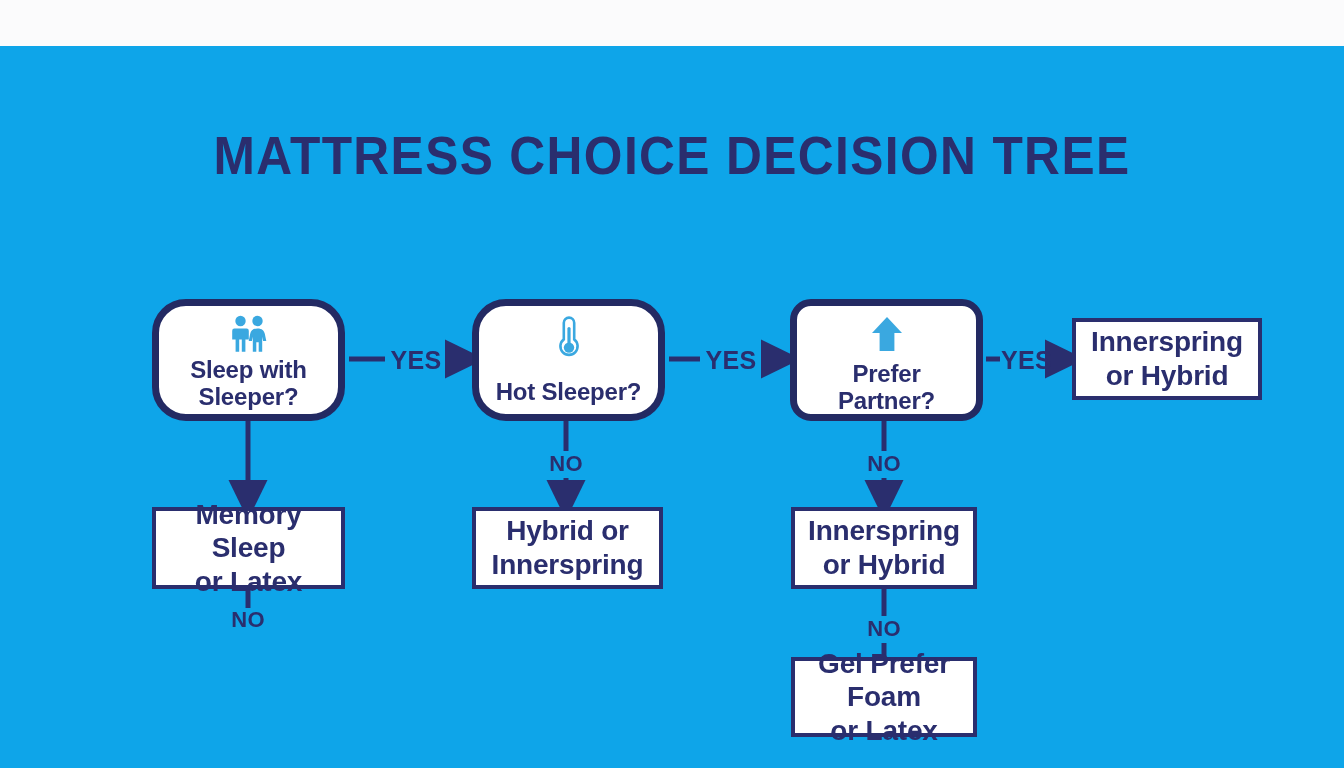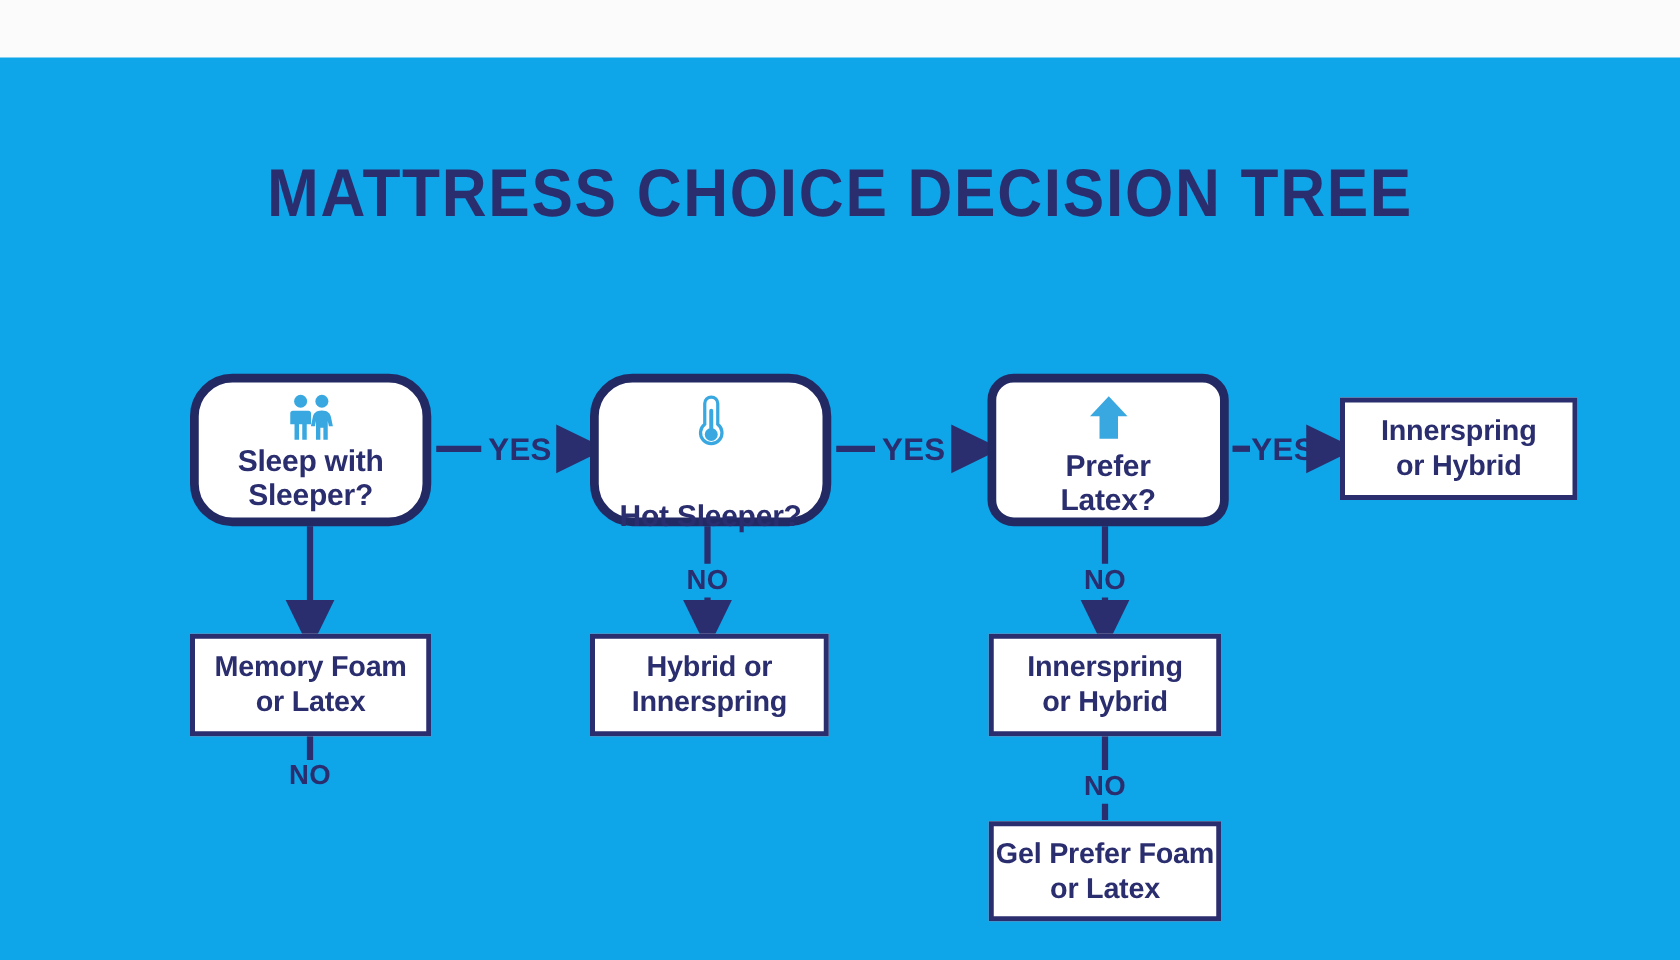--- a/index.html
+++ b/index.html
@@ -79,21 +79,21 @@
     box-sizing: border-box;
     border: 4px solid #2a2e6e;
     background: #ffffff;
     display: flex;
     align-items: center;
     justify-content: center;
   }
   .outcome span {
     font-family: "Liberation Sans", sans-serif;
     font-weight: bold;
-    font-size: 23px;
+    font-size: 28px;
     color: #2a2e6e;
     text-align: center;
     line-height: 1.2;
     letter-spacing: -0.2px;
   }
 
   
   .edge-label {
     position: absolute;
     font-family: "Liberation Sans", sans-serif;
@@ -155,21 +155,21 @@
                  h-3.5 v-9.6 h-2.4 v9.6 h-3.5 v-15.1 l-0.9 4.2 h-3.2 l1.5 -7.1
                  c0.7 -3.2 2.7 -5.4 7.3 -5.4 z" fill="#3aa8e0"></path>
       </svg>
     </span>
     <div class="q">
       <div>Sleep with</div>
       <div>Sleeper?</div>
     </div>
   </div>
 
-  <div class="decision n2" style="left:472px; top:253px; width:193px; height:122px;gap:22px;">
+  <div class="decision n2" style="left:472px; top:253px; width:193px; height:122px;">
     <span class="icon">
       <svg width="30" height="44" viewBox="0 0 30 44">
         <path d="M15 2.6 a5.2 5.2 0 0 1 5.2 5.2 v16.6 a8.6 8.6 0 1 1 -10.4 0
                  v-16.6 a5.2 5.2 0 0 1 5.2 -5.2 z" fill="none" stroke="#3aa8e0" stroke-width="2.6"></path>
         <circle cx="15" cy="32.6" r="5.2" fill="#3aa8e0"></circle>
         <rect x="13.4" y="12" width="3.2" height="17" rx="1.6" fill="#3aa8e0"></rect>
       </svg>
     </span>
     <div class="q">
       <div>Hot Sleeper?</div>
@@ -177,34 +177,34 @@
   </div>
 
   <div class="decision n3" style="left:790px; top:253px; width:193px; height:122px;border-radius:21px;">
     <span class="icon">
       <svg width="34" height="38" viewBox="0 0 34 38">
         <path d="M17 2 L32 18 H24.4 V36 H9.6 V18 H2 Z" fill="#3aa8e0"></path>
       </svg>
     </span>
     <div class="q">
       <div>Prefer</div>
-      <div>Latex?</div>
+      <div>Partner?</div>
     </div>
   </div>
 
   <div class="outcome" style="left:1072px; top:272px; width:190px; height:82px;">
     <span>
       <span>Innerspring</span><br>
       <span>or Hybrid</span>
     </span>
   </div>
 
   <div class="outcome" style="left:152px; top:461px; width:193px; height:82px;">
     <span>
-      <span>Memory Foam</span><br>
+      <span>Memory Sleep</span><br>
       <span>or Latex</span>
     </span>
   </div>
 
   <div class="outcome" style="left:472px; top:461px; width:191px; height:82px;align-items:center;">
     <span>
       <span>Hybrid or</span><br>
       <span>Innerspring</span>
     </span>
   </div>

